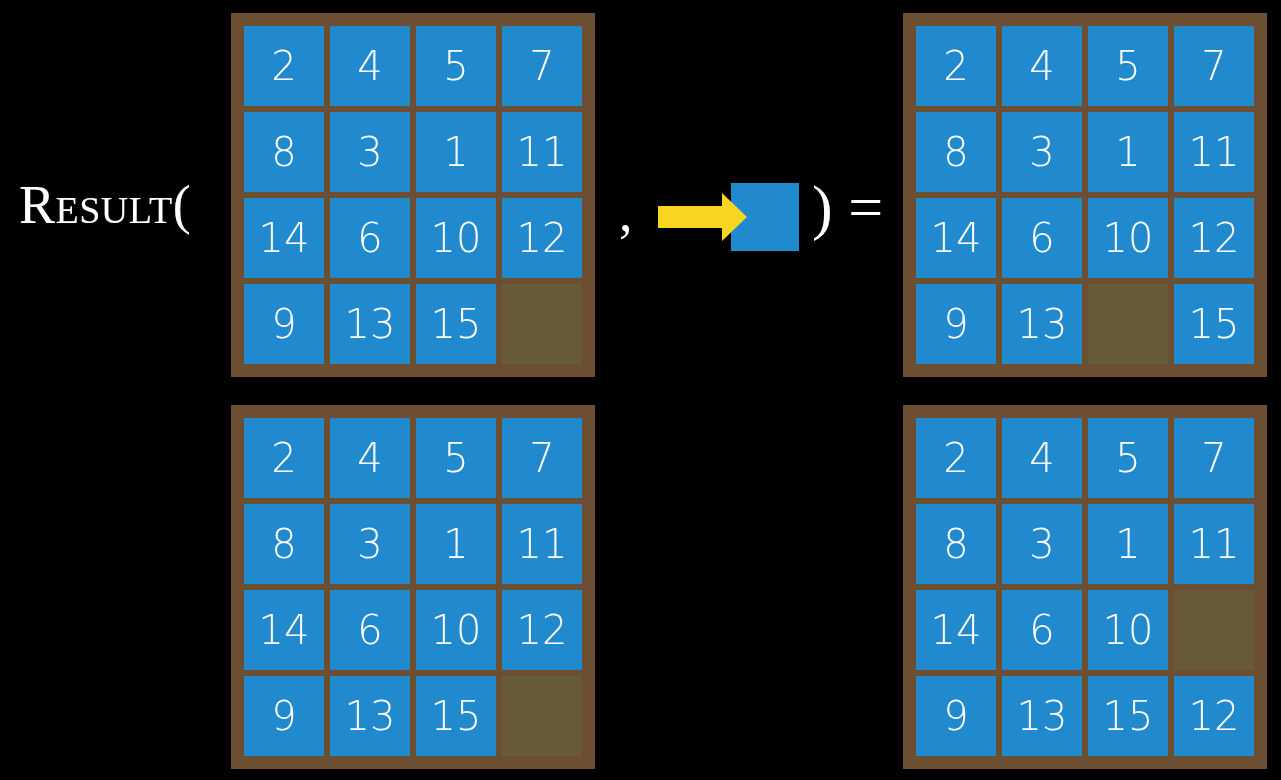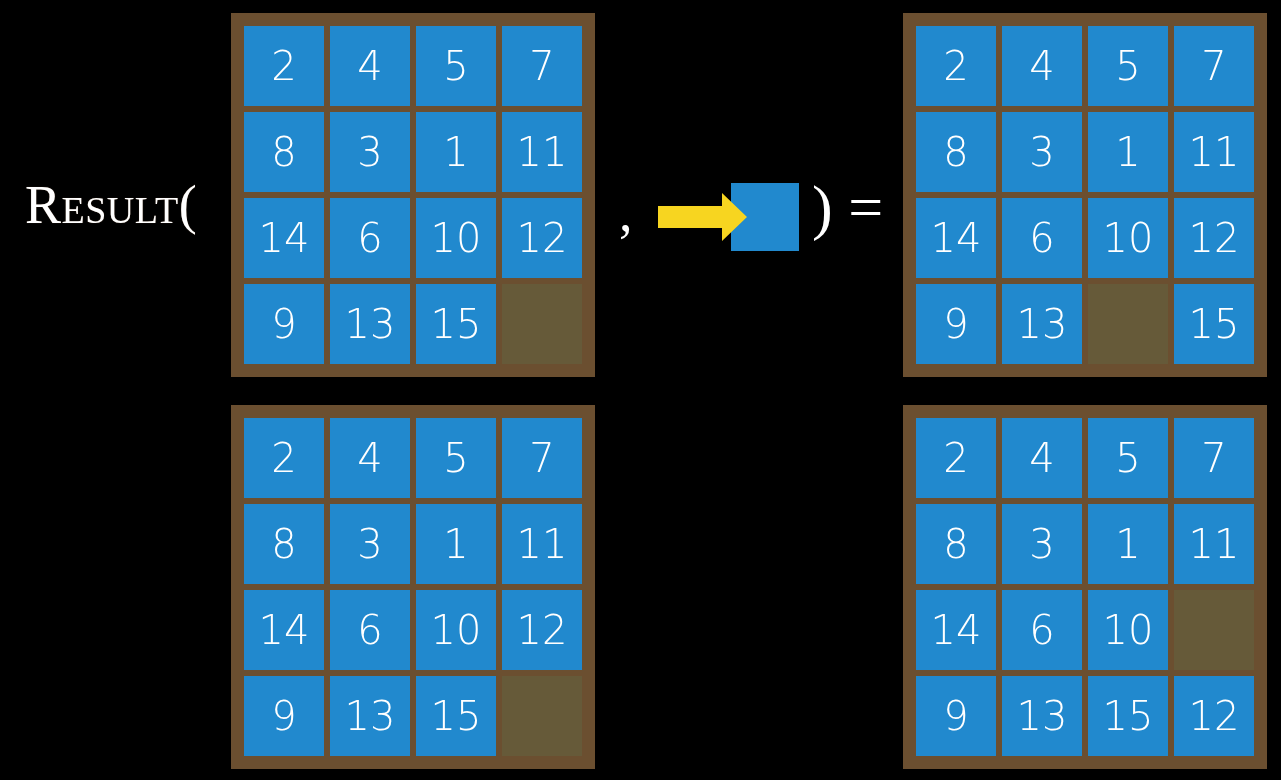--- a/index.html
+++ b/index.html
@@ -39,21 +39,21 @@
     position: absolute;
     color: #ffffff;
     font-family: "Liberation Serif", "DejaVu Serif", serif;
     font-variant: small-caps;
     font-weight: normal;
     white-space: nowrap;
     text-shadow: 0 0 1px rgba(255,180,120,0.35);
     letter-spacing: 0.5px;
   }
   .row-top .result-label {
-    left: 25px;
+    left: 19px;
     top: 170px;
     font-size: 54px;
     line-height: 54px;
   }
 
   
   .glyph {
     position: absolute;
     color: #ffffff;
     font-family: "Liberation Serif", "DejaVu Serif", serif;

